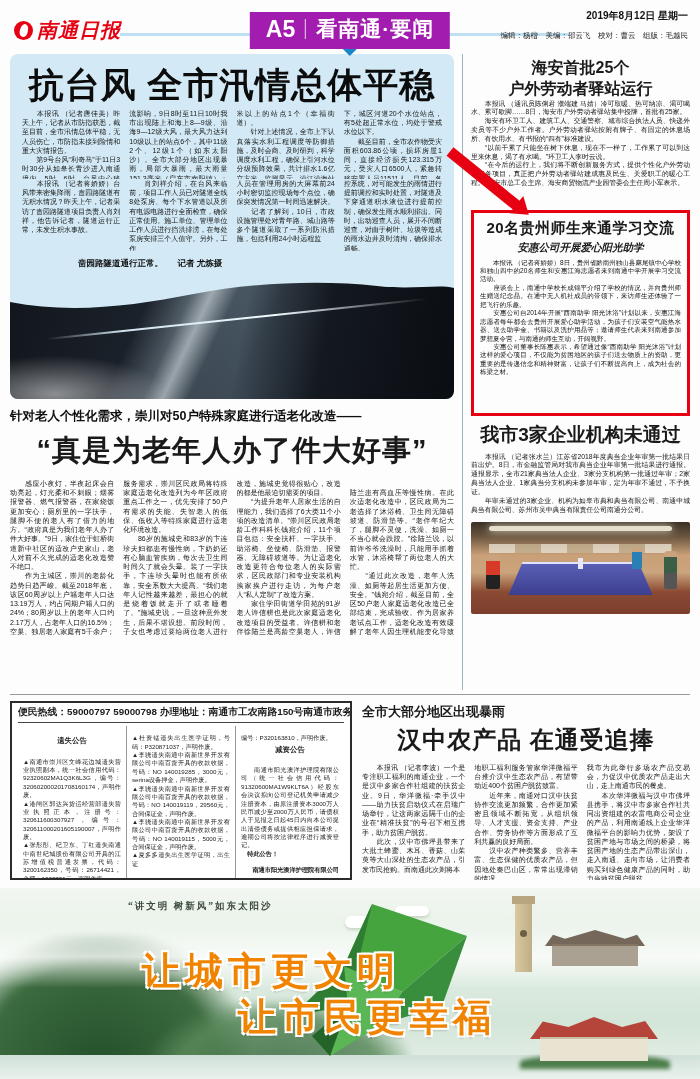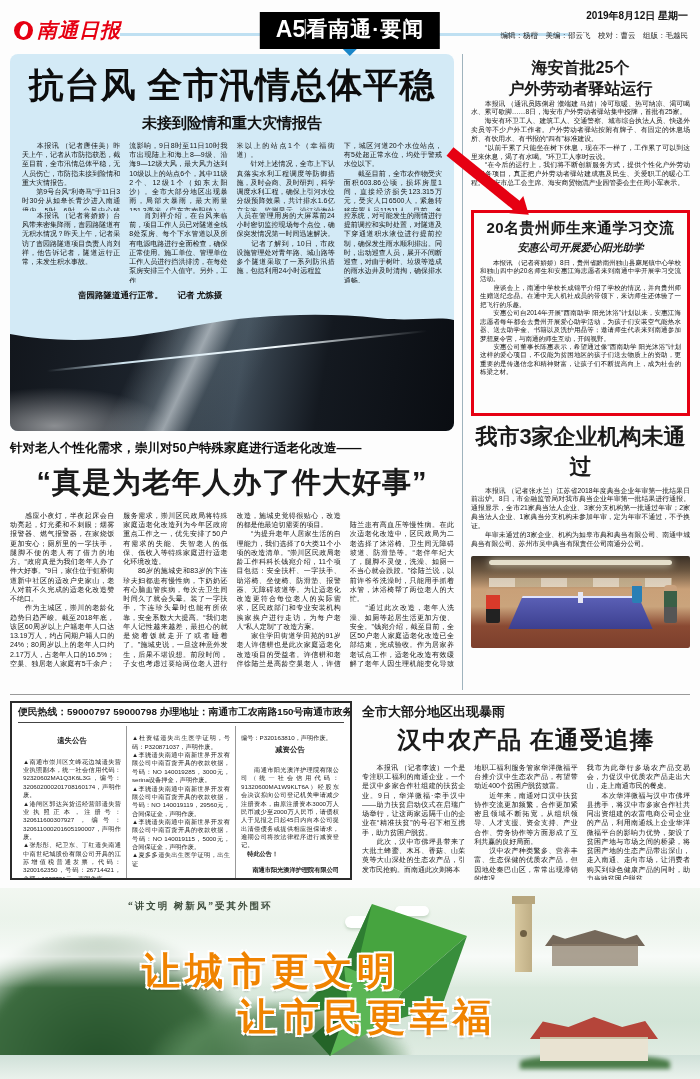--- a/index.html
+++ b/index.html
@@ -7,21 +7,21 @@
   body { font-family:"Liberation Sans","DejaVu Sans",sans-serif; color:#1a1a1a; }
   .page { position:relative; width:700px; height:1079px; background:#fdfdfd; overflow:hidden; }
 
   
   .header { position:relative; height:54px; }
   .header-line { position:absolute; left:120px; right:130px; top:33px; height:3px; background:#bfe0f2; }
   .masthead { position:absolute; left:14px; top:17px; display:flex; align-items:center; gap:4px; }
   .logo-mark { width:19px; height:19px; background:#e60012; border-radius:50%; position:relative; }
   .logo-mark::after { content:""; position:absolute; left:6px; top:3px; width:8px; height:13px; background:#fff; border-radius:60% 70% 50% 60%; transform:rotate(18deg); }
   .masthead-text { color:#e60012; font-size:20px; font-weight:bold; font-style:italic; font-family:"Liberation Serif","DejaVu Serif",serif; letter-spacing:1px; }
-  .banner { position:absolute; left:50%; transform:translateX(-50%); top:12px; background:#000000; color:#fff; padding:3px 16px 6px; z-index:2; display:flex; align-items:center; }
+  .banner { position:absolute; left:50%; transform:translateX(-50%); top:12px; background:#a21caf; color:#fff; padding:3px 16px 6px; z-index:2; display:flex; align-items:center; gap:10px; }
   .banner::after { content:""; position:absolute; bottom:-7px; left:50%; margin-left:-7px; border-left:7px solid transparent; border-right:7px solid transparent; border-top:7px solid #1a86c8; }
   .banner .no { font-size:23px; font-weight:bold; }
   .banner .pipe { width:1px; height:20px; background:rgba(255,255,255,.8); }
   .banner .name { font-size:21px; font-weight:bold; letter-spacing:1px; }
   .dateline { position:absolute; right:12px; top:9px; text-align:right; z-index:2; }
   .date { font-size:10px; font-weight:bold; color:#111; }
   .staff { font-size:7.5px; color:#222; margin-top:8px; }
 
   
   .main { display:flex; padding:0 10px; gap:8px; height:636px; overflow:hidden; }
@@ -54,21 +54,21 @@
 
   
   .h-haian { font-size:16px; font-weight:900; text-align:center; line-height:1.3; margin:4px 0 0; }
   .rc-body { font-size:6.8px; line-height:1.3; text-align:justify; white-space:pre-line; color:#141414; overflow:hidden; }
   .haian-body { height:102px; }
   .red-box { border:3px solid #e60012; padding:6px 6px 4px; margin:8px 0 6px; }
   .h-gz { font-size:15px; font-weight:900; text-align:center; letter-spacing:.5px; }
   .gz-sub { font-size:10.5px; text-align:center; font-weight:bold; font-style:italic; font-family:"Liberation Serif","DejaVu Serif",serif; margin:3px 0 4px; }
   .gz-body { height:150px; font-size:6.5px; }
   .pawn-kicker { font-size:10px; font-weight:bold; font-style:italic; font-family:"Liberation Serif","DejaVu Serif",serif; text-align:center; margin-top:4px; }
-  .h-pawn { font-size:22px; font-weight:900; text-align:center; margin:3px 0 5px; }
+  .h-pawn { font-size:19px; font-weight:900; text-align:center; margin:3px 0 5px; }
   .pawn-body { height:64px; }
   .pp-photo { height:92px; position:relative; overflow:hidden; margin-top:5px; border-radius:2px;
     background:linear-gradient(180deg, #3a3026 0%, #6b5640 16%, #c9a078 36%, #caa47c 55%, #8a4a33 76%, #7c3f2c 100%); }
   .pp-lights { position:absolute; top:5%; left:8%; width:84%; height:5px; background:rgba(255,252,230,.85); border-radius:3px; box-shadow:0 0 8px rgba(255,250,220,.9); }
   .pp-banner { position:absolute; top:24%; left:8%; width:84%; height:9px;
     background:repeating-linear-gradient(90deg,#e8e0d0 0 26px,#c4b292 26px 52px); opacity:.8; }
   .pp-table { position:absolute; left:17%; top:44%; width:66%; height:36%; background:linear-gradient(180deg,#5a5fb5,#3c3f8f);
     clip-path:polygon(10% 0, 90% 0, 100% 100%, 0 100%); border-top:2px solid #dfe3ff; }
   .pp-net { position:absolute; left:49%; top:40%; width:2%; height:12%; background:#e8e8f4; }
   .pp-p { position:absolute; border-radius:4px 4px 2px 2px; }
@@ -152,21 +152,20 @@
   </div>
 
   <div class="red-arrow"></div>
 
   <div class="main">
 
     <div class="left-col">
 
       <div class="panel">
         <div class="h-typhoon">抗台风  全市汛情总体平稳</div>
-        <div class="h-sub">未接到险情和重大灾情报告</div>
         <div class="cols typhoon-cols">
           <div class="colx">　　本报讯 （记者唐佳美）昨天上午，记者从市防指获悉，截至目前，全市汛情总体平稳，无人员伤亡，市防指未接到险情和重大灾情报告。
 　　第9号台风“利奇马”于11日3时30分从如皋长青沙进入南通境内，5时—6时，台风中心移出南通。受其外围环</div>
           <div class="colx">流影响，9日8时至11日10时我市出现陆上和海上8—9级、沿海9—12级大风，最大风力达到10级以上的站点6个，其中11级2个、12级1个（如东太阳沙）。全市大部分地区出现暴雨，局部大暴雨，最大雨量151.3毫米（启东市南阳镇）；市区雨量普遍超过50毫米，100毫</div>
           <div class="colx">米以上的站点1个（幸福街道）。
 　　针对上述情况，全市上下认真落实水利工程调度等防御措施，及时会商、及时研判，科学调度水利工程，确保上引河水位分级预降效果，共计排水1.6亿立方米。监测显示，沿江沿海站点水位运行平稳，濠河以</div>
           <div class="colx">下，城区河道20个水位站点，有5处超正常水位，均处于警戒水位以下。
 　　截至目前，全市农作物受灾面积603.86公顷，损坏房屋1间，直接经济损失123.315万元，受灾人口6500人，紧急转移安置人员11511人。目前，各地正有序开展灾后恢复工作。</div>
         </div>
 
@@ -314,18 +313,18 @@
     <div class="psa-house-body"></div>
     <div class="psa-cloud c1"></div>
     <div class="psa-cloud c2"></div>
     <svg class="psa-plane" width="260" height="180" viewBox="0 0 260 180">
       <polygon points="120,8 215,40 150,96 92,70" fill="#46a43f"></polygon>
       <polygon points="120,8 92,70 40,120 96,110" fill="#2e7d32"></polygon>
       <polygon points="150,96 92,70 96,110 78,160 130,128" fill="#5bb655"></polygon>
       <polygon points="215,40 150,96 130,128 190,110" fill="#388e3c"></polygon>
       <polygon points="78,160 96,110 60,140" fill="#246428"></polygon>
     </svg>
-    <div class="psa-series">“讲文明 树新风”受其外围环</div>
+    <div class="psa-series">“讲文明 树新风”如东太阳沙</div>
     <div class="psa-line psa-line1">让城市更文明</div>
     <div class="psa-line psa-line2">让市民更幸福</div>
   </div>
 
 </div>
 
 </body></html>

